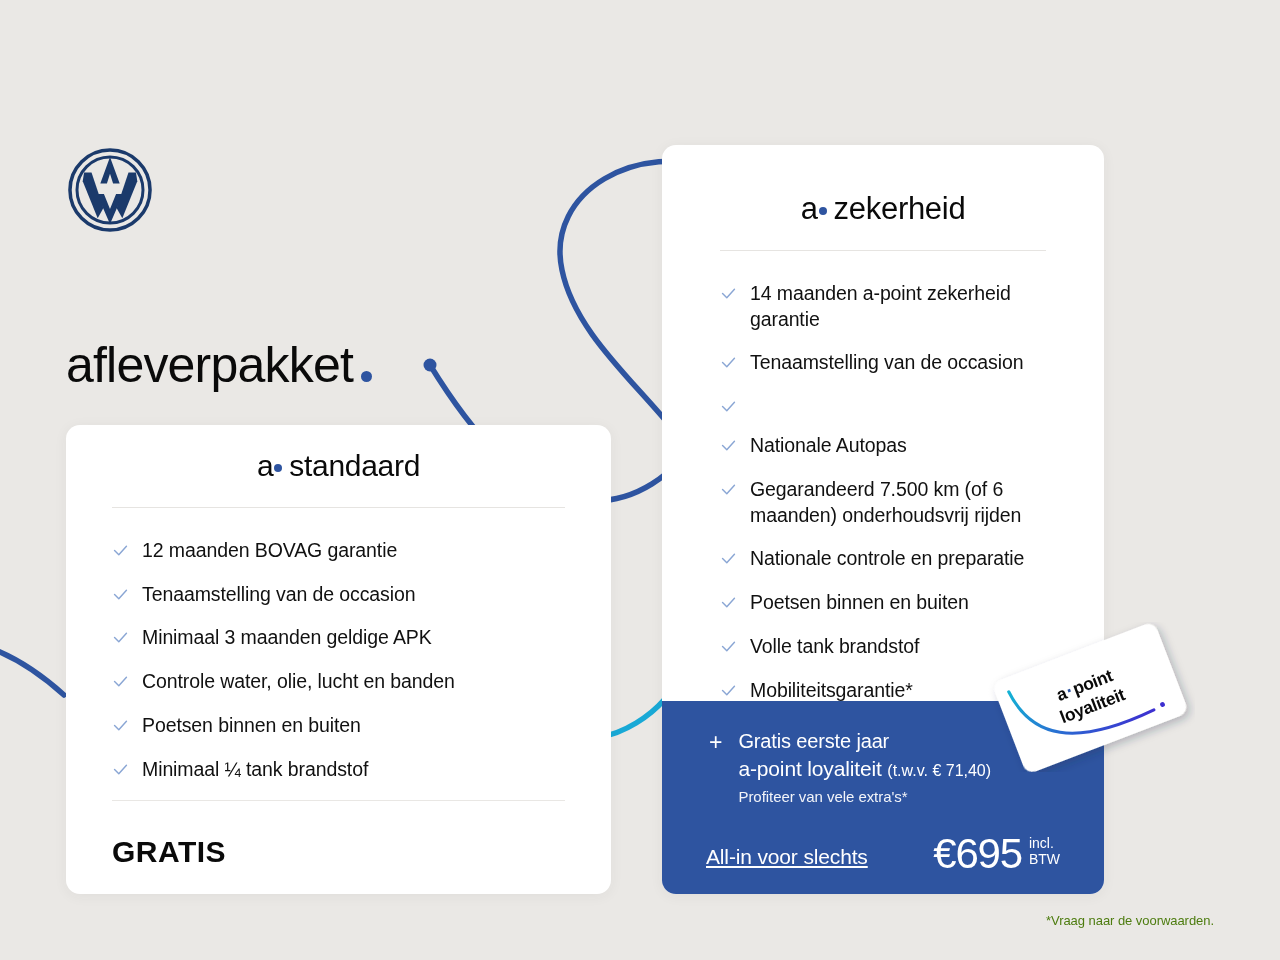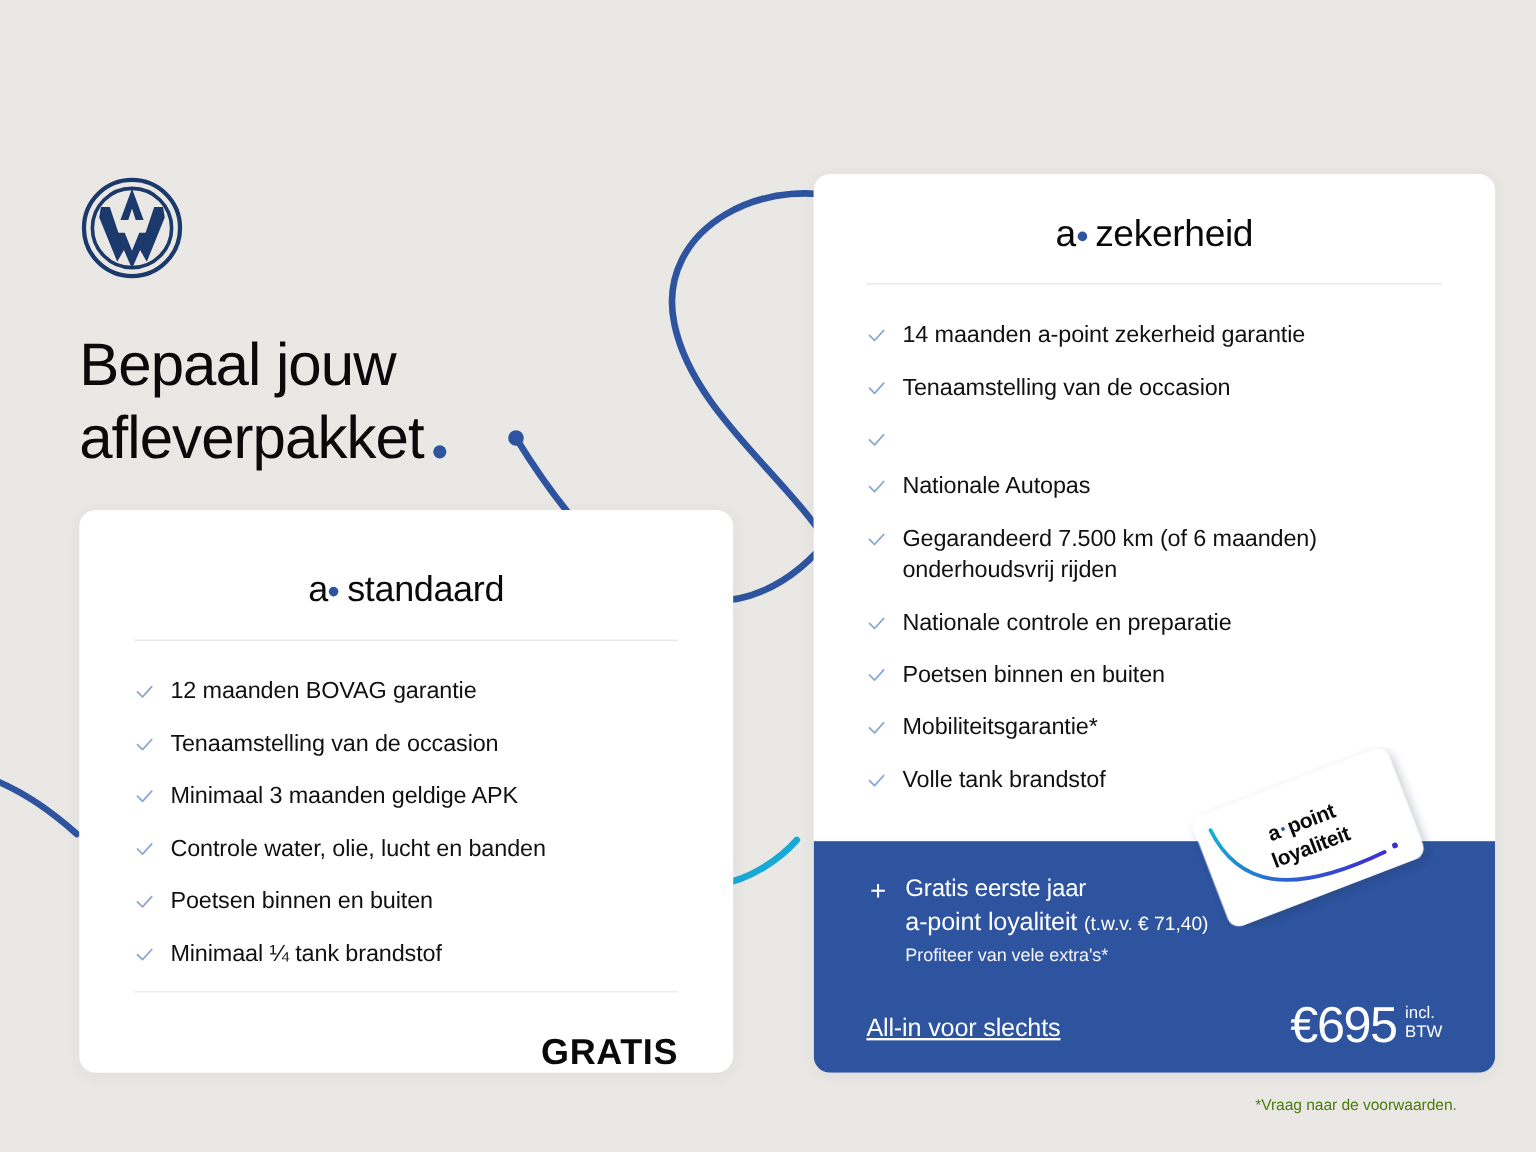--- a/index.html
+++ b/index.html
@@ -62,32 +62,31 @@
     border-radius: 14px;
     box-shadow: 0 2px 14px rgba(60,55,50,0.055);
     z-index: 2;
   }
 
   #card-standaard {
     left: 66px;
     top: 425px;
     width: 545px;
     height: 469px;
-    padding: 52px 46px 0 46px;
+    padding: 26px 46px 0 46px;
   }
 
   #card-zekerheid {
     left: 662px;
     top: 145px;
-    width: 568px;
+    width: 442px;
     height: 749px;
-    padding: 0;
+    padding: 14px;
     overflow: hidden;
     z-index: 4;
-    margin-left: 16px;
   }
 
   .card-title {
     text-align: center;
     font-size: 30px;
     font-weight: 400;
     color: #0a0a0a;
     letter-spacing: -0.3px;
     line-height: 1;
   }
@@ -132,21 +131,21 @@
     margin: 4px 13px 0 0;
   }
 
   .bottom-divider {
     height: 1px;
     background: #e9e7e4;
     margin-top: 14px;
   }
 
   .price-free {
-    text-align: right;
+    text-align: left;
     font-size: 30px;
     font-weight: 700;
     letter-spacing: 0.5px;
     color: #0a0a0a;
     margin-top: 34px;
   }
 
   
   .blue-footer {
     position: absolute;
@@ -265,21 +264,21 @@
   <svg class="vw-logo" width="88" height="88" viewBox="0 0 100 100">
     <circle cx="50" cy="50" r="45.5" fill="none" stroke="#1b3a6b" stroke-width="4"></circle>
     <circle cx="50" cy="50" r="37.5" fill="none" stroke="#1b3a6b" stroke-width="3.4"></circle>
     <path d="M 50 88.5 L 35.2 54.5 L 43.1 54.5 L 50 71.5 L 56.9 54.5 L 64.8 54.5 Z" fill="#1b3a6b"></path>
     <path d="M 20.5 30.0 L 29.0 30.0 L 42.5 70.5 L 36.0 82.0 L 19.0 40.0 Z" fill="#1b3a6b"></path>
     <path d="M 79.5 30.0 L 71.0 30.0 L 57.5 70.5 L 64.0 82.0 L 81.0 40.0 Z" fill="#1b3a6b"></path>
     <path d="M 50 12.5 L 61.0 42.5 L 53.5 42.5 L 50 31.5 L 46.5 42.5 L 39.0 42.5 Z" fill="#1b3a6b"></path>
     <circle cx="50" cy="50" r="37.5" fill="none" stroke="#eae8e5" stroke-width="0"></circle>
   </svg>
 
-  <div class="headline"><span>Bepaal jouw</span><br><span>afleverpakket</span><span class="accent-dot"></span></div>
+  <div class="headline"><br><span>afleverpakket</span><span class="accent-dot"></span></div>
 </div>
 
 <section class="card" id="card-standaard">
   <div class="card-title"><span>a</span><span class="title-dot"></span><span>standaard</span></div>
 
   <div class="divider"></div>
 
   <ul class="feature-list">
     <li class="feature-item">
       <svg class="check-icon" viewBox="0 0 20 20">
@@ -368,27 +367,27 @@
     <li class="feature-item">
       <svg class="check-icon" viewBox="0 0 20 20">
         <path d="M3 10 L8 15 L17 5" fill="none" stroke="#8aa6d4" stroke-width="1.7" stroke-linecap="round" stroke-linejoin="round"></path>
       </svg>
       <span>Poetsen binnen en buiten</span>
     </li>
     <li class="feature-item">
       <svg class="check-icon" viewBox="0 0 20 20">
         <path d="M3 10 L8 15 L17 5" fill="none" stroke="#8aa6d4" stroke-width="1.7" stroke-linecap="round" stroke-linejoin="round"></path>
       </svg>
+      <span>Volle tank brandstof</span>
+    </li>
+    <li class="feature-item">
+      <svg class="check-icon" viewBox="0 0 20 20">
+        <path d="M3 10 L8 15 L17 5" fill="none" stroke="#8aa6d4" stroke-width="1.7" stroke-linecap="round" stroke-linejoin="round"></path>
+      </svg>
       <span>Mobiliteitsgarantie*</span>
-    </li>
-    <li class="feature-item">
-      <svg class="check-icon" viewBox="0 0 20 20">
-        <path d="M3 10 L8 15 L17 5" fill="none" stroke="#8aa6d4" stroke-width="1.7" stroke-linecap="round" stroke-linejoin="round"></path>
-      </svg>
-      <span>Volle tank brandstof</span>
     </li>
   </ul>
 
   <div class="blue-footer">
     <div class="bonus-row">
       <div class="plus-sign">+</div>
       <div class="bonus-text">
         <div class="bonus-line1">Gratis eerste jaar</div>
         <div class="bonus-line2"><span>a-point loyaliteit</span> <span class="worth">(t.w.v. € 71,40)</span></div>
         <div class="bonus-sub">Profiteer van vele extra's*</div>

